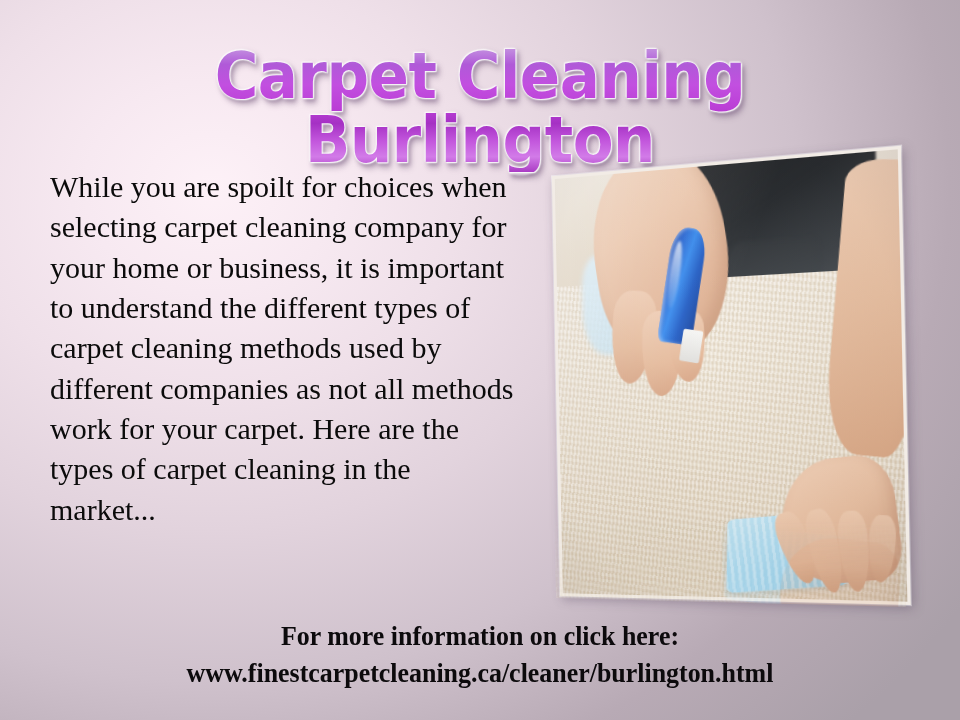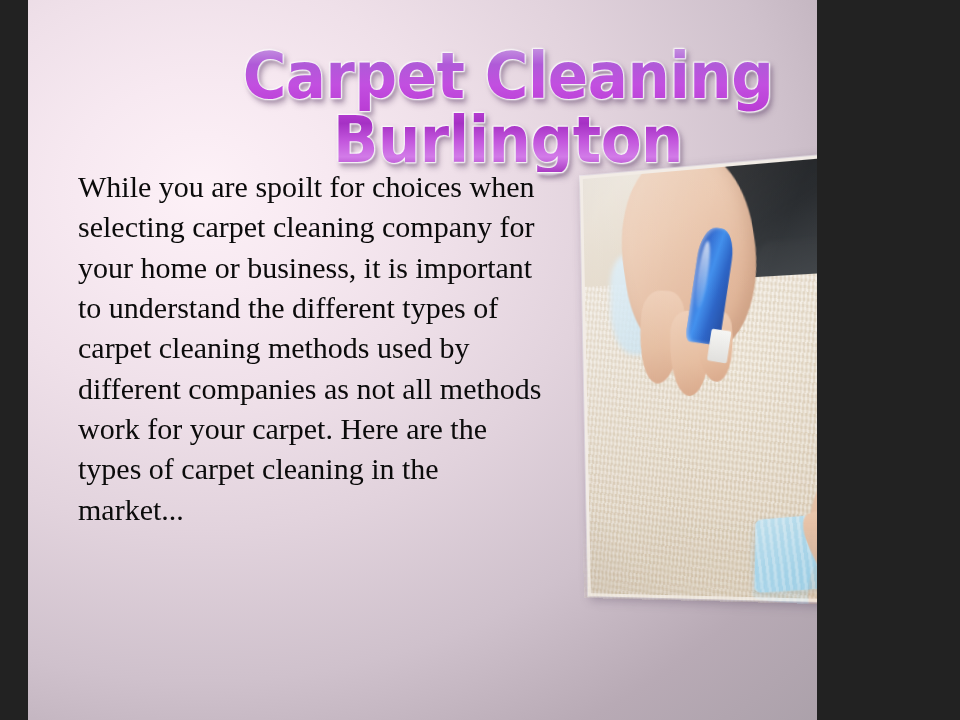--- a/index.html
+++ b/index.html
@@ -4,35 +4,34 @@
 <title>Carpet Cleaning Burlington</title>
 <style>
   html, body {
     margin: 0;
     padding: 0;
     background: #222;
   }
 
   #slide {
     position: relative;
-    width: 789px;
+    width: 960px;
     height: 720px;
     overflow: hidden;
     font-family: "Liberation Serif", "DejaVu Serif", serif;
     
     background:
       radial-gradient(ellipse 900px 760px at 22% 26%,
         #fdf1f7 0%,
         #f7e9f1 14%,
         #efe0e9 28%,
         #e2d3dd 45%,
         #cfc1cc 65%,
         #b8aab5 82%,
         #aaa0a9 100%);
-    margin-left: 28px;
   }
 
   
   .title-wrap {
     position: absolute;
     left: 0;
     top: 44px;
     width: 960px;
     text-align: center;
     line-height: 1;
@@ -398,14 +397,18 @@
 
         <div class="p-carpet"></div>
 
         <div class="p-cloth"></div>
         <div class="p-hand-right"></div>
       </div>
     </div>
 
   </div>
 
+  <div class="footer">
+    <span class="footer-line1">For more information on click here:</span>
+    <span class="footer-line2">www.finestcarpetcleaning.ca/cleaner/burlington.html</span>
+  </div>
 
 </div>
 
 </body></html>

